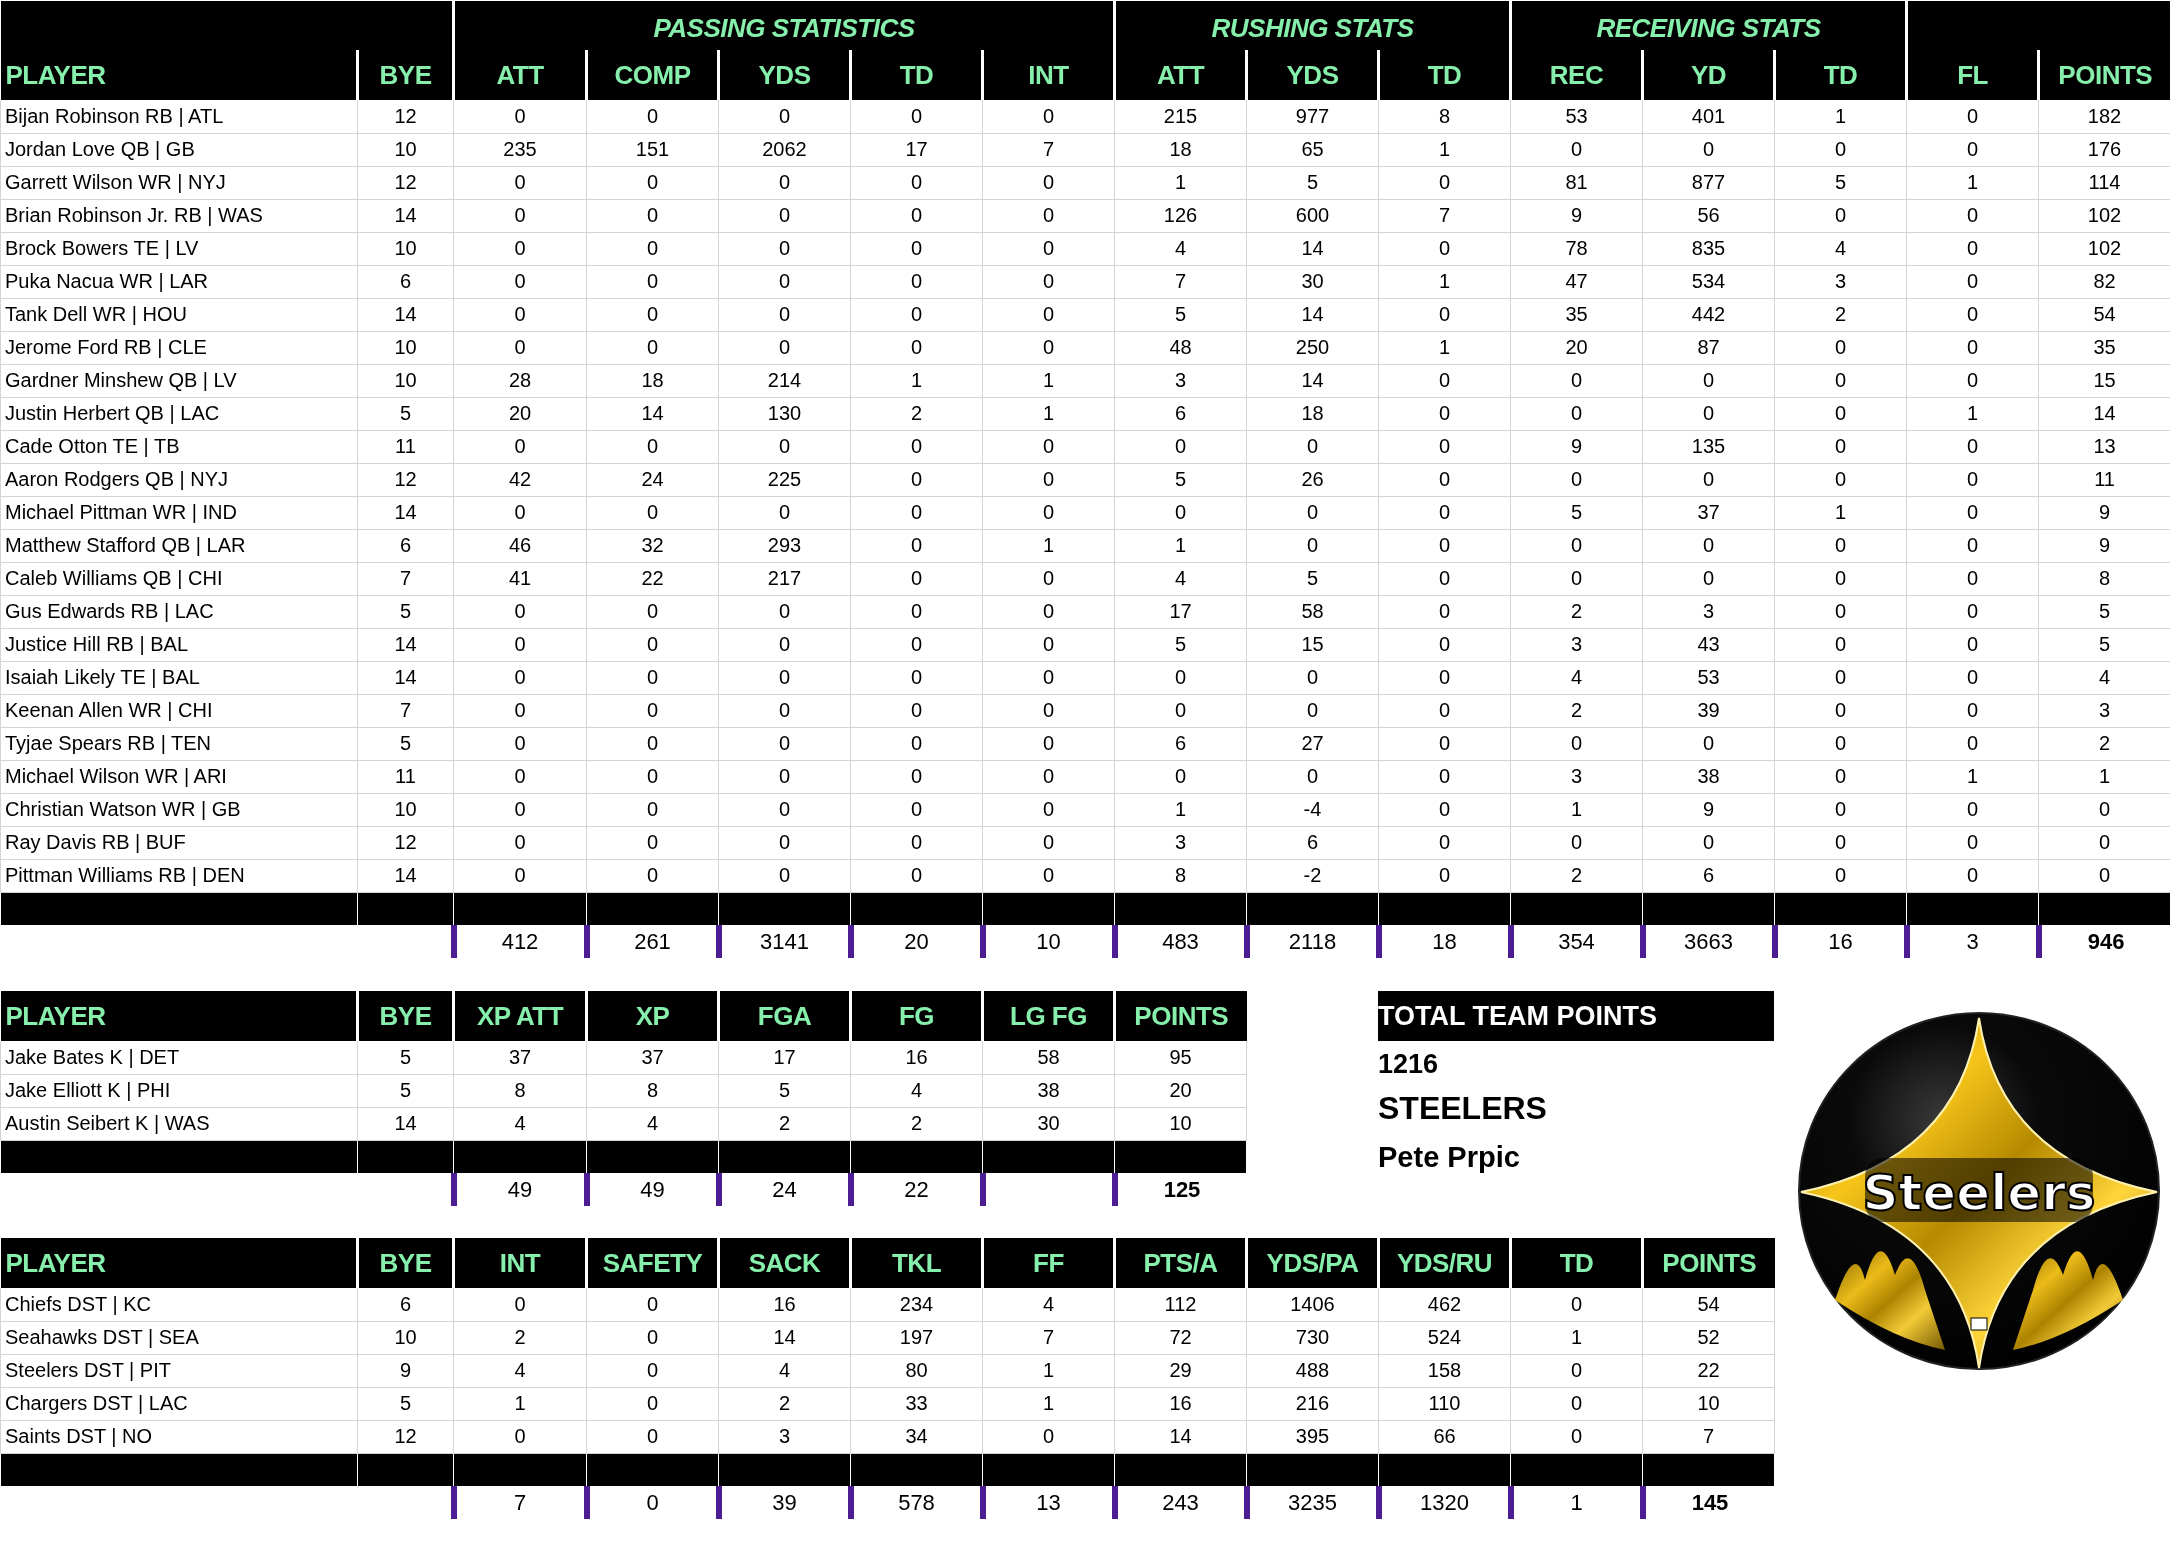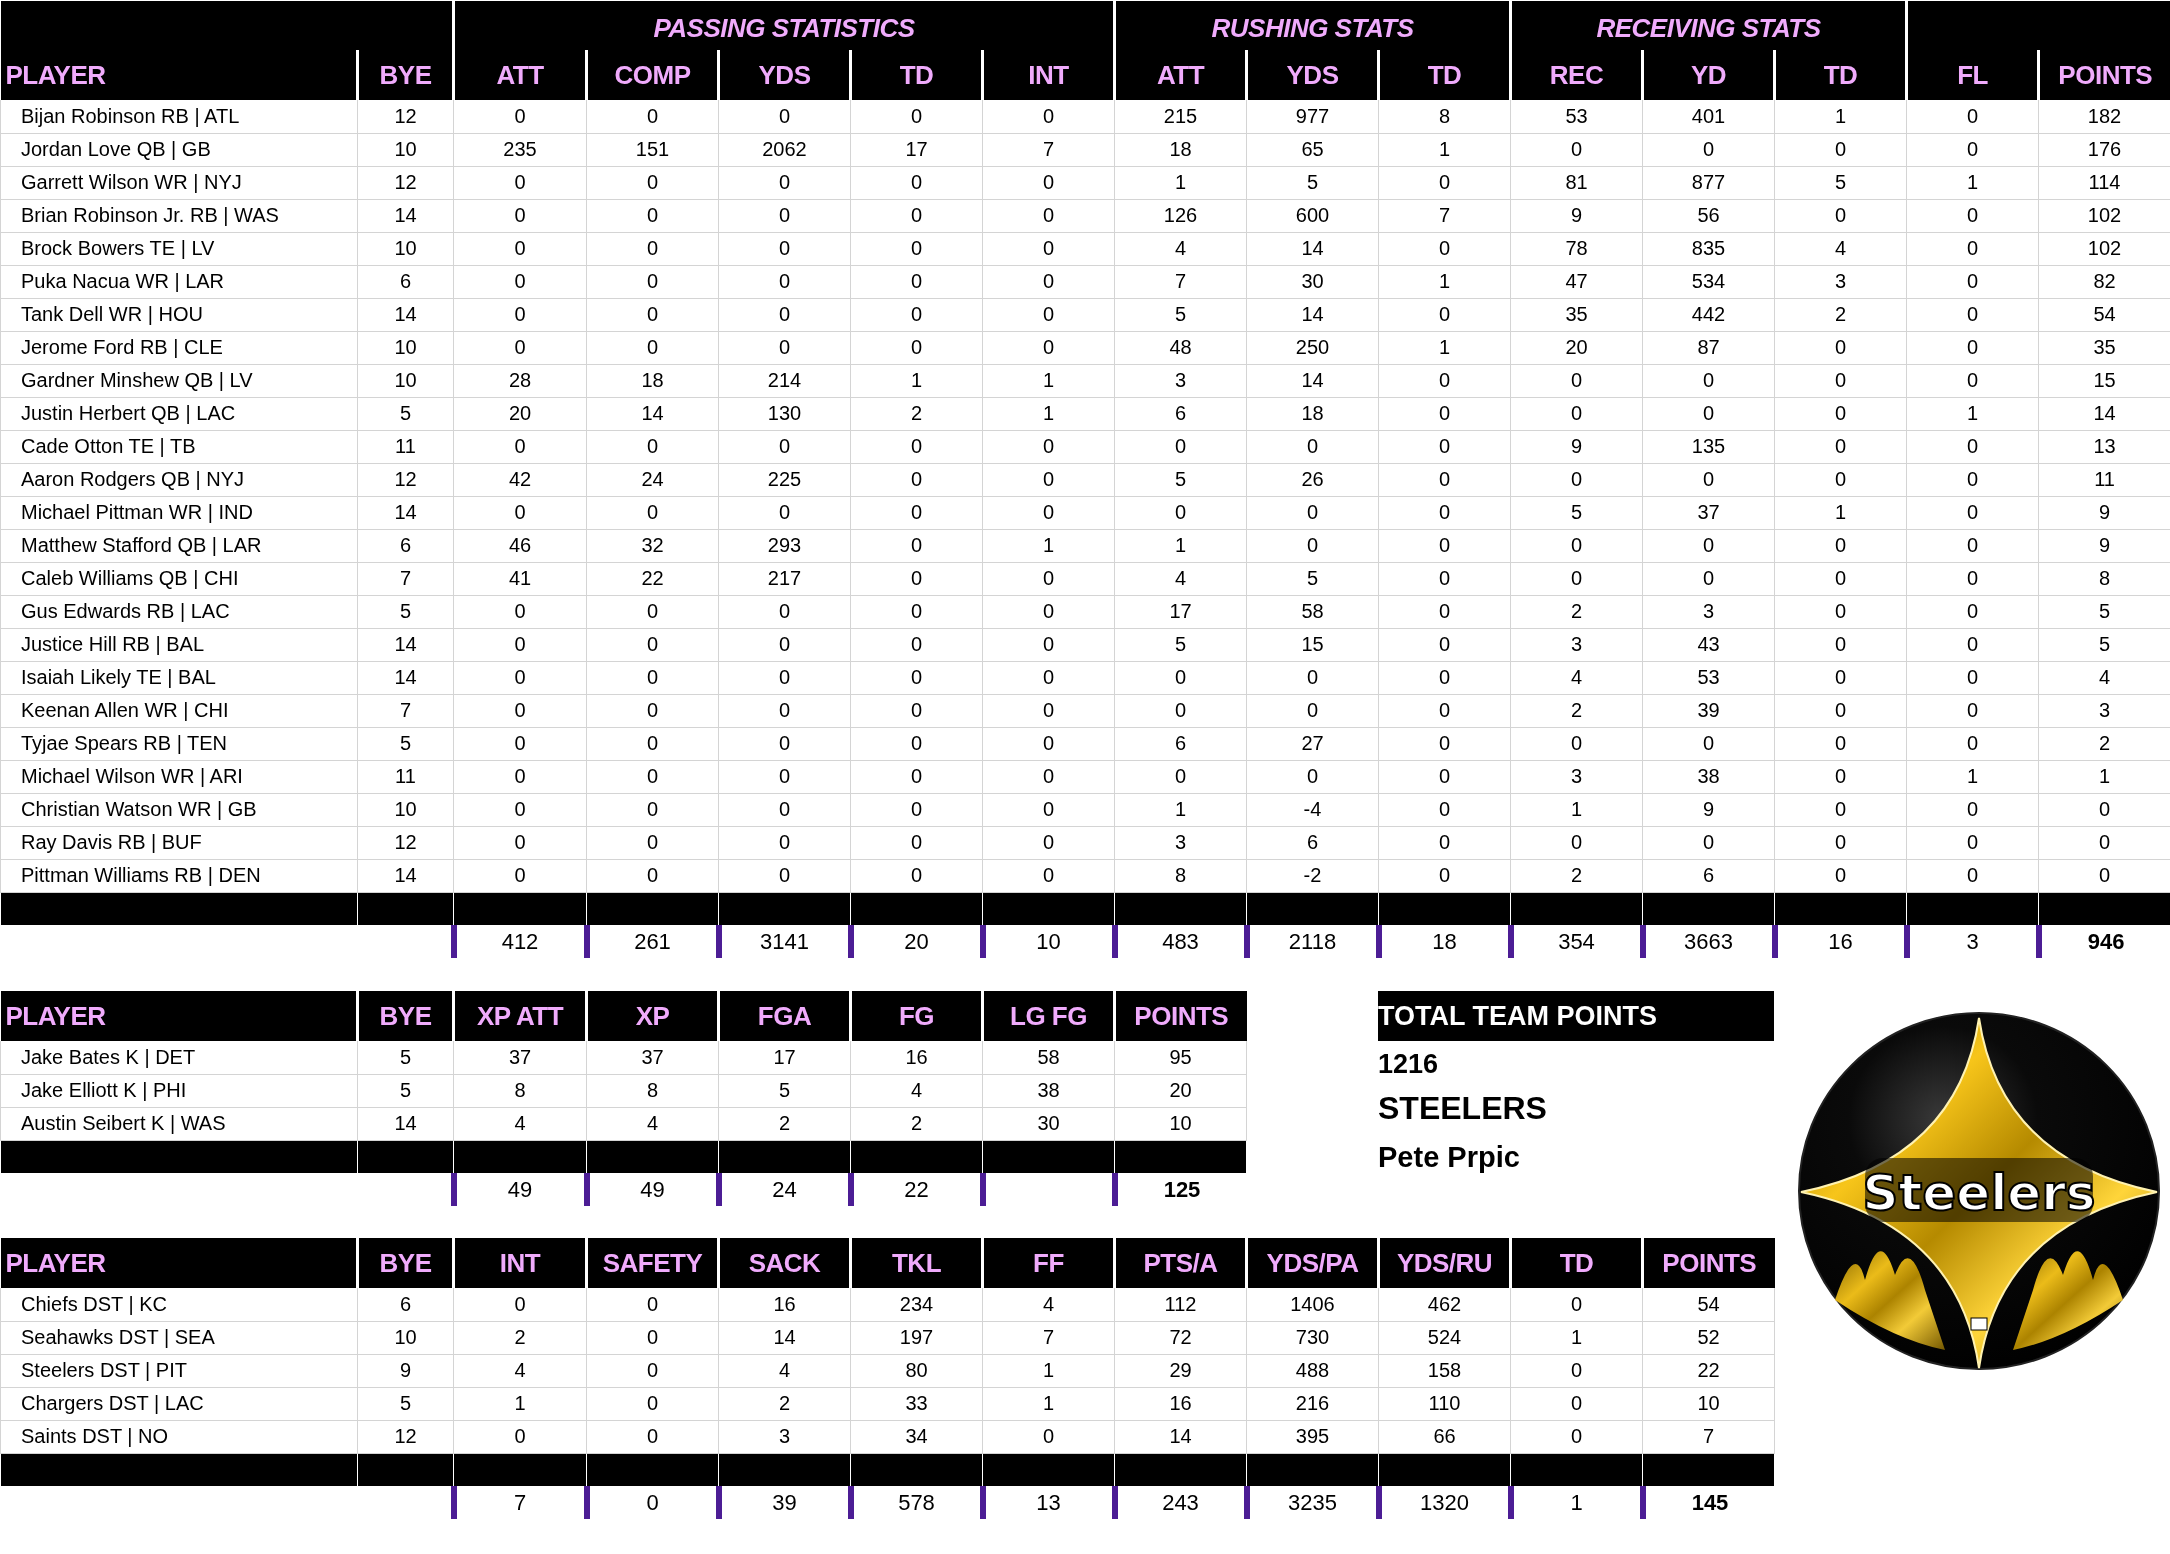--- a/index.html
+++ b/index.html
@@ -1,23 +1,23 @@
 <!DOCTYPE html>
 <html><head>
 <meta charset="utf-8">
 <style>
   * { box-sizing: border-box; margin: 0; padding: 0; }
   html, body { width: 2170px; height: 1554px; background: #ffffff; overflow: hidden; }
   body { position: relative; font-family: "Liberation Sans", "DejaVu Sans", sans-serif; color: #000; }
 
   .grid { position: absolute; left: 0; border-collapse: collapse; table-layout: fixed; }
   .grid td, .grid th { height: 33px; font-size: 20px; text-align: center; vertical-align: middle; white-space: nowrap; overflow: hidden; }
-  .grid th { background: #000; color: #f0abfc; font-weight: bold; font-size: 26px; letter-spacing: -0.5px; }
+  .grid th { background: #000; color: #86efac; font-weight: bold; font-size: 26px; letter-spacing: -0.5px; }
   .grid td { border: 1px solid #d4d4d4; border-top: none; }
-  .grid td.name { text-align: left; padding-left: 20px; font-size: 20px; }
+  .grid td.name { text-align: left; padding-left: 4px; font-size: 20px; }
   .grid tr.band td { background: #000; border: 1px solid #fff; border-top: none; border-bottom: none; height: 33px; }
   .grid tr.band td:first-child { border-left: none; }
   .grid tr.totals td { border: none; border-left: 6px solid #4c1d95; font-size: 22px; height: 33px; }
   .grid tr.totals td.blank { border-left: none; }
   .grid tr.totals td.bold { font-weight: bold; }
 
   
   #main { top: 1px; width: 2170px; }
   #main th.group { height: 49px; font-style: italic; font-size: 26px; vertical-align: bottom; padding-bottom: 6px; border-left: 3px solid #fff; }
   #main th.group.first { border-left: none; }

